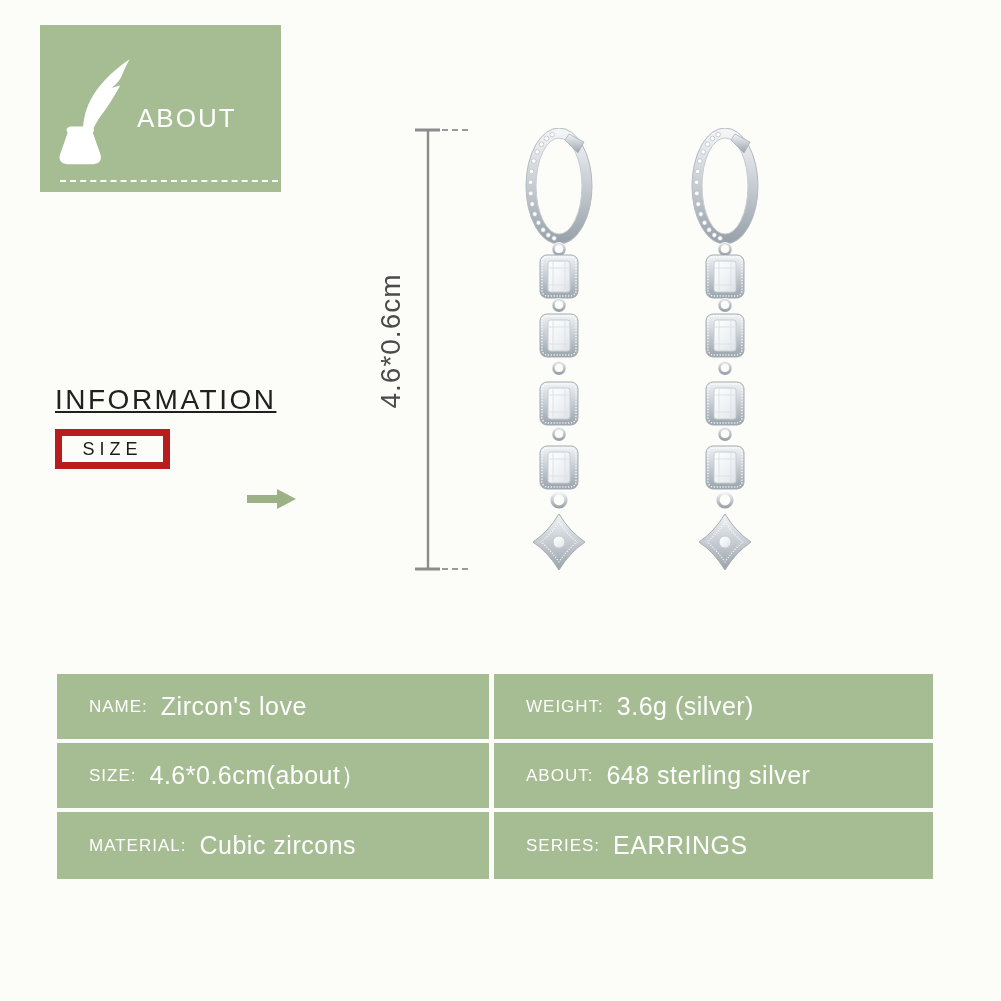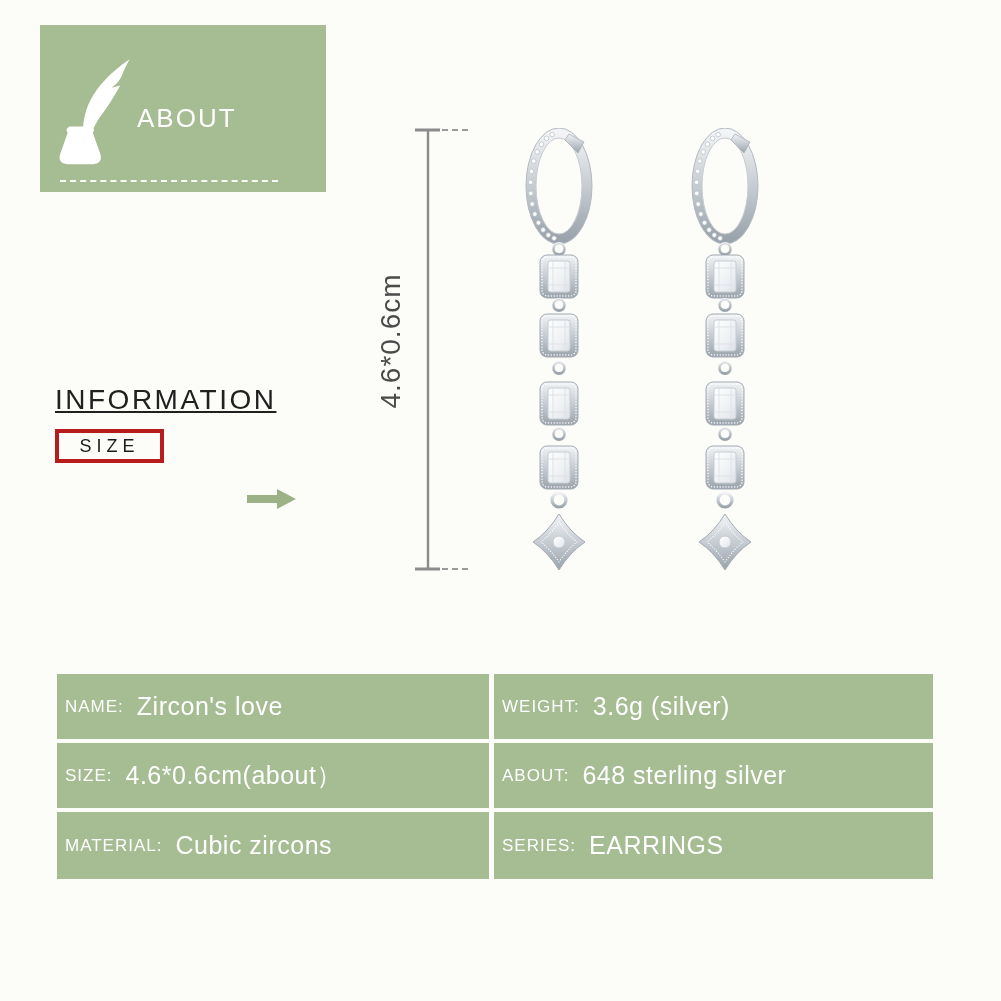--- a/index.html
+++ b/index.html
@@ -1,46 +1,46 @@
 <!DOCTYPE html>
 <html><head>
 <meta charset="utf-8">
 <style>
   html,body{margin:0;padding:0;background:#ffffff;}
   .stage{
     position:relative;width:1001px;height:1001px;overflow:hidden;
     background:#fcfcf8;font-family:"Liberation Sans",sans-serif;
   }
   
-  .about-box{position:absolute;left:40px;top:25px;width:286px;height:167px;background:#a6bc92;}
+  .about-box{position:absolute;left:40px;top:25px;width:241px;height:167px;background:#a6bc92;}
   .about-quill{position:absolute;left:14px;top:30px;}
   .about-line1{position:absolute;left:97px;top:78px;color:#ffffff;font-size:26px;letter-spacing:2px;font-weight:400;}
   .about-line2{position:absolute;left:91px;top:116px;color:#ffffff;font-size:28px;letter-spacing:1px;font-weight:700;}
   .about-dash{position:absolute;left:20px;top:155px;width:218px;border-top:2px dashed rgba(255,255,255,0.92);}
   
   .info-heading{position:absolute;left:55px;top:384px;color:#202020;font-size:28px;letter-spacing:2.5px;font-weight:500;text-decoration:underline;}
-  .size-tag{position:absolute;left:55px;top:429px;width:101px;height:26px;border:4px solid #b91c1c;
+  .size-tag{position:absolute;left:55px;top:429px;width:101px;height:26px;border:7px solid #b91c1c;
     display:flex;align-items:center;justify-content:center;color:#1c1c1c;font-size:18px;letter-spacing:5px;}
   .arrow{position:absolute;left:247px;top:487px;}
   
   .ruler{position:absolute;left:405px;top:119px;}
   .dim-label{
     position:absolute;left:391px;top:341px;transform:translate(-50%,-50%) rotate(-90deg);
     white-space:nowrap;color:#4a4a4a;font-size:28px;letter-spacing:1px;font-weight:400;
   }
   
   .earring{position:absolute;top:128px;}
   .earring.left{left:499px;}
   .earring.right{left:665px;}
   
   .spec-table{
     position:absolute;left:57px;top:674px;width:876px;
     display:grid;grid-template-columns:432px 439px;grid-template-rows:65px 65px 67px;gap:4px 5px;
   }
-  .cell{background:#a6bc92;display:flex;align-items:center;padding-left:8px;gap:13px;color:#ffffff;}
+  .cell{background:#a6bc92;display:flex;align-items:center;padding-left:32px;gap:13px;color:#ffffff;}
   .cell .lbl{font-size:17px;letter-spacing:1px;}
   .cell .val{font-size:25px;letter-spacing:0.5px;}
 </style>
 </head>
 <body>
 
 <div class="stage">
 
   <div class="about-box">
     <svg class="about-quill" width="84" height="122" viewBox="0 0 80 116">

